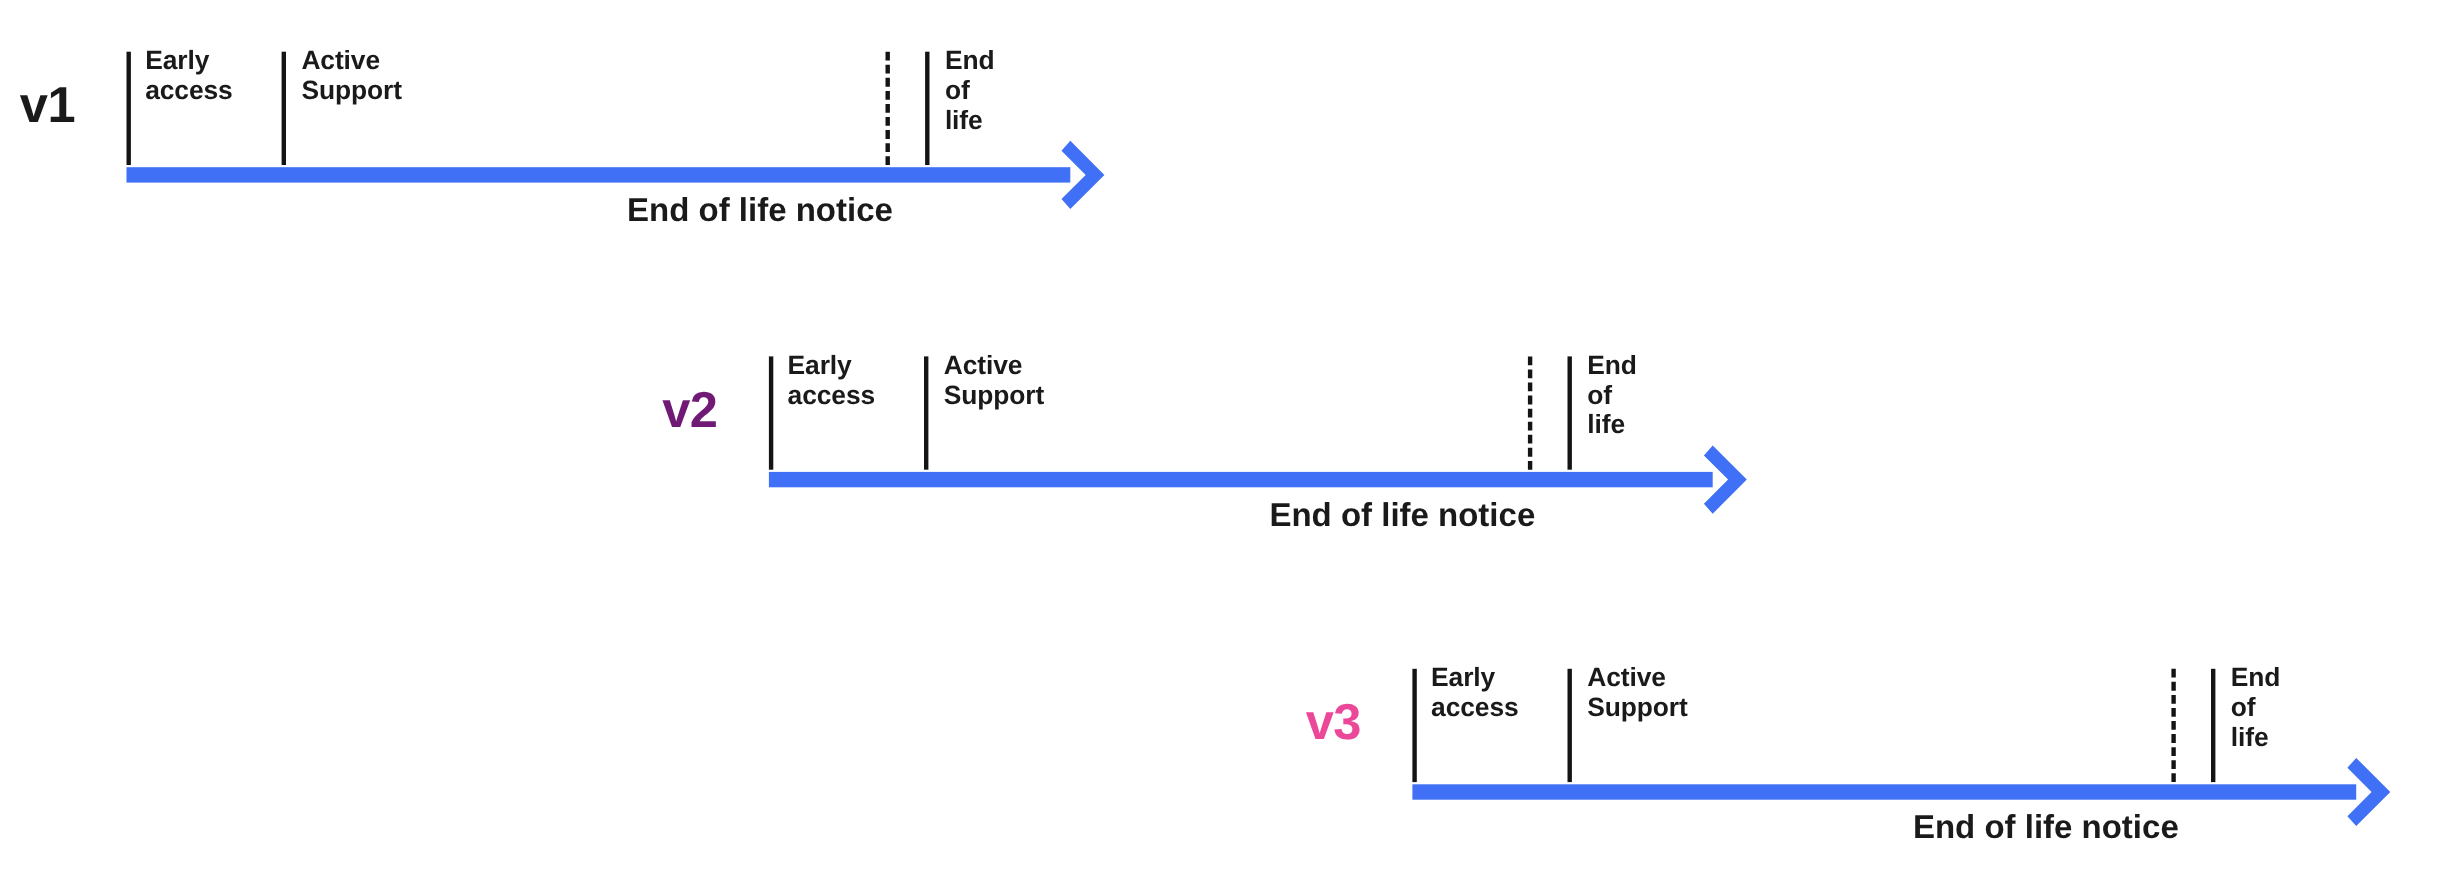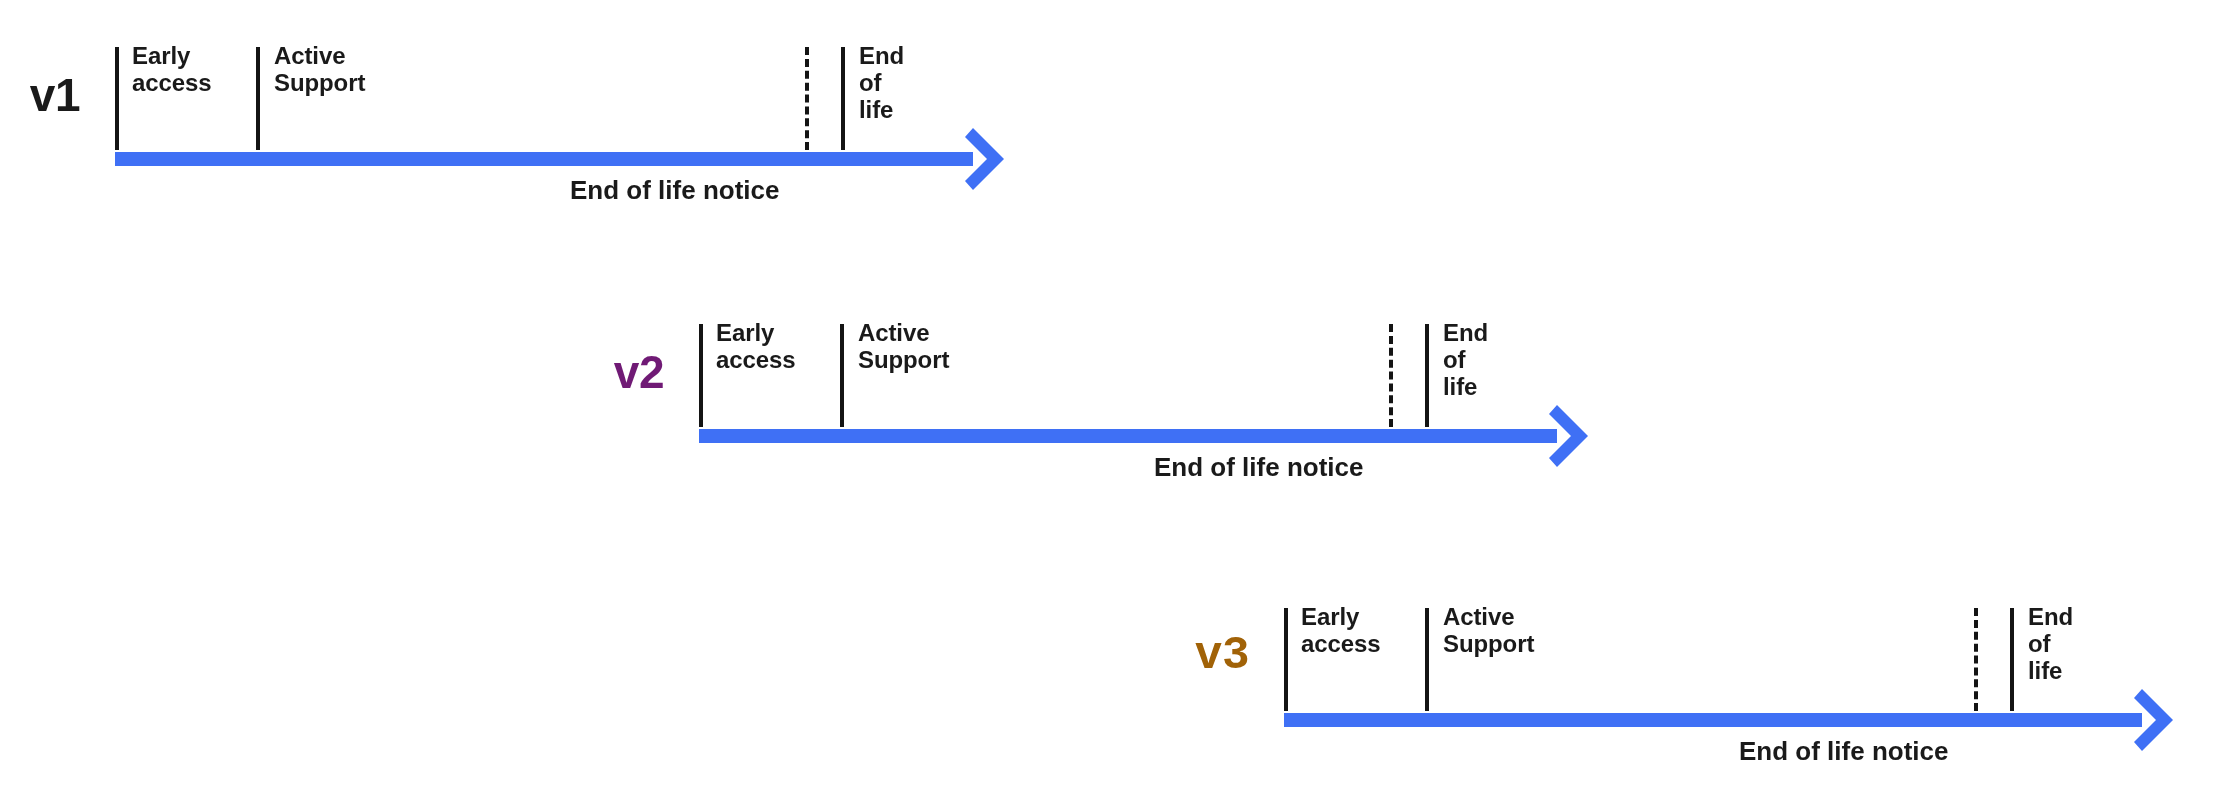--- a/index.html
+++ b/index.html
@@ -29,21 +29,21 @@
 
   
   .version-label {
     position: absolute;
     font-size: 46px;
     font-weight: 700;
     color: #1a1a1a;
     letter-spacing: -0.5px;
     line-height: 1;
     white-space: nowrap;
-    text-align: right;
+    text-align: left;
   }
 
   
   .tick {
     position: absolute;
     width: 4px;
     background: #141414;
   }
   .tick.dashed {
     width: 0;
@@ -73,21 +73,21 @@
     overflow: visible;
   }
   .arrow-head svg {
     display: block;
     overflow: visible;
   }
 
   
   .notice-label {
     position: absolute;
-    font-size: 26px;
+    font-size: 30px;
     font-weight: 700;
     color: #1a1a1a;
     white-space: nowrap;
     line-height: 1;
   }
 </style>
 </head>
 <body>
 
 <div id="canvas">
@@ -121,21 +121,21 @@
       <div class="phase-label" style="left: 1443px; top: 320px; color: rgb(26, 26, 26);">End of life</div>
       <div class="arrow-shaft" style="left: 699px; top: 429px; width: 858px; height: 14px; background: rgb(63, 112, 245);"></div>
       <div class="arrow-head" style="left: 1547px; top: 405px;">
         <svg width="56" height="62" viewBox="0 0 56 62">
           <path d="M10 0 L2 9 L24 31 L2 53 L10 62 L41 31 Z" fill="#3f70f5"></path>
         </svg>
       </div>
       <div class="notice-label" style="left: 1154px; top: 454px; color: rgb(26, 26, 26);">End of life notice</div>
     </div>
     <div class="timeline-row">
-      <div class="version-label" style="left: 1187px; top: 633px; width: 62px; color: #a16207; font-family: Liberation Mono, monospace;">v3</div>
+      <div class="version-label" style="left: 1187px; top: 633px; width: 62px; color: #ec4899;">v3</div>
       <div class="tick" style="left: 1284px; top: 608px; height: 103px;"></div>
       <div class="tick" style="left: 1425px; top: 608px; height: 103px;"></div>
       <div class="tick dashed" style="left: 1974px; top: 608px; height: 103px;"></div>
       <div class="tick" style="left: 2010px; top: 608px; height: 103px;"></div>
       <div class="phase-label" style="left: 1301px; top: 604px; color: rgb(26, 26, 26);">Early
 access</div>
       <div class="phase-label" style="left: 1443px; top: 604px; color: rgb(26, 26, 26);">Active Support</div>
       <div class="phase-label" style="left: 2028px; top: 604px; color: rgb(26, 26, 26);">End of life</div>
       <div class="arrow-shaft" style="left: 1284px; top: 713px; width: 858px; height: 14px; background: rgb(63, 112, 245);"></div>
       <div class="arrow-head" style="left: 2132px; top: 689px;">

